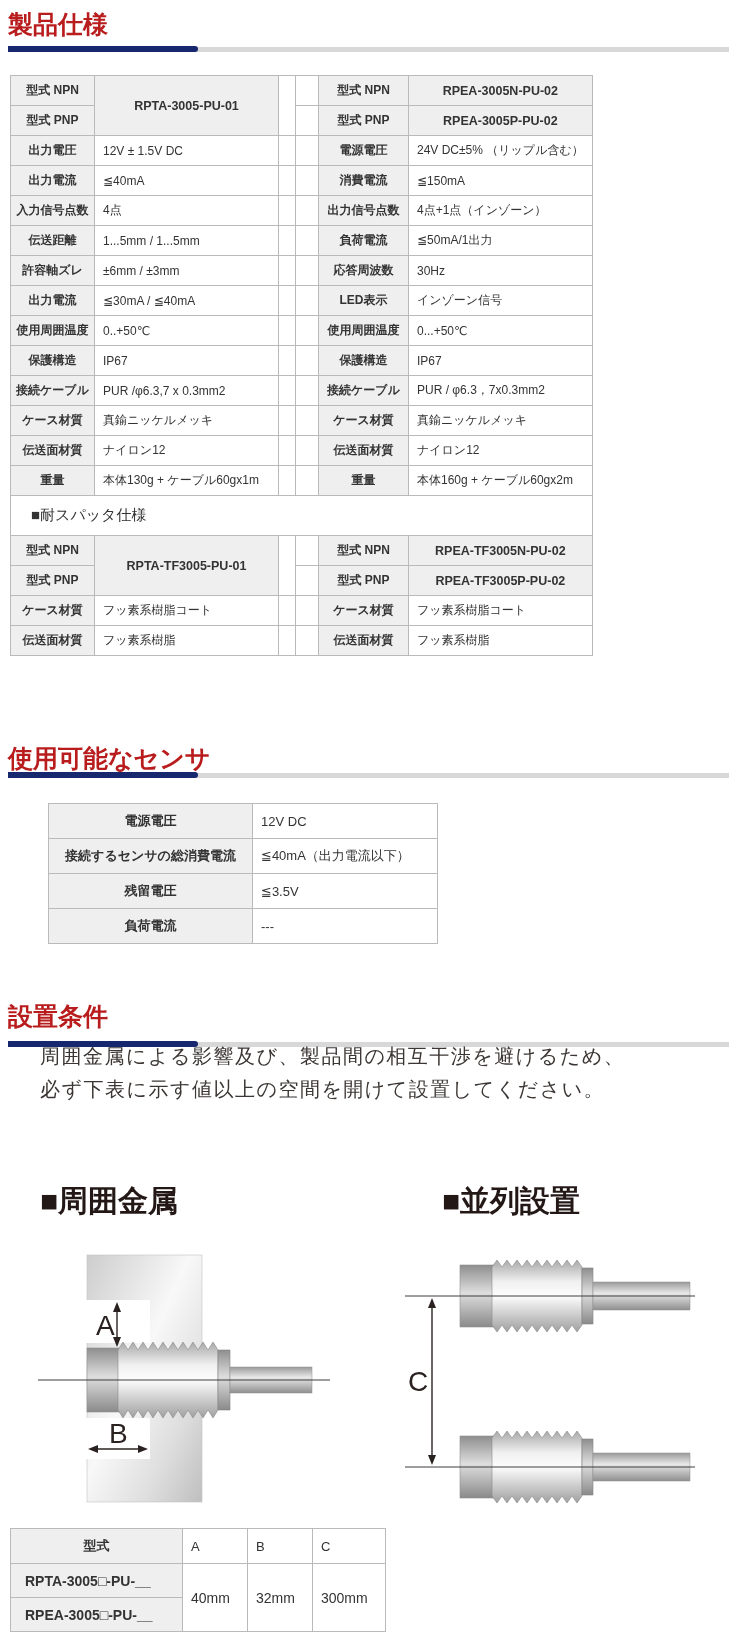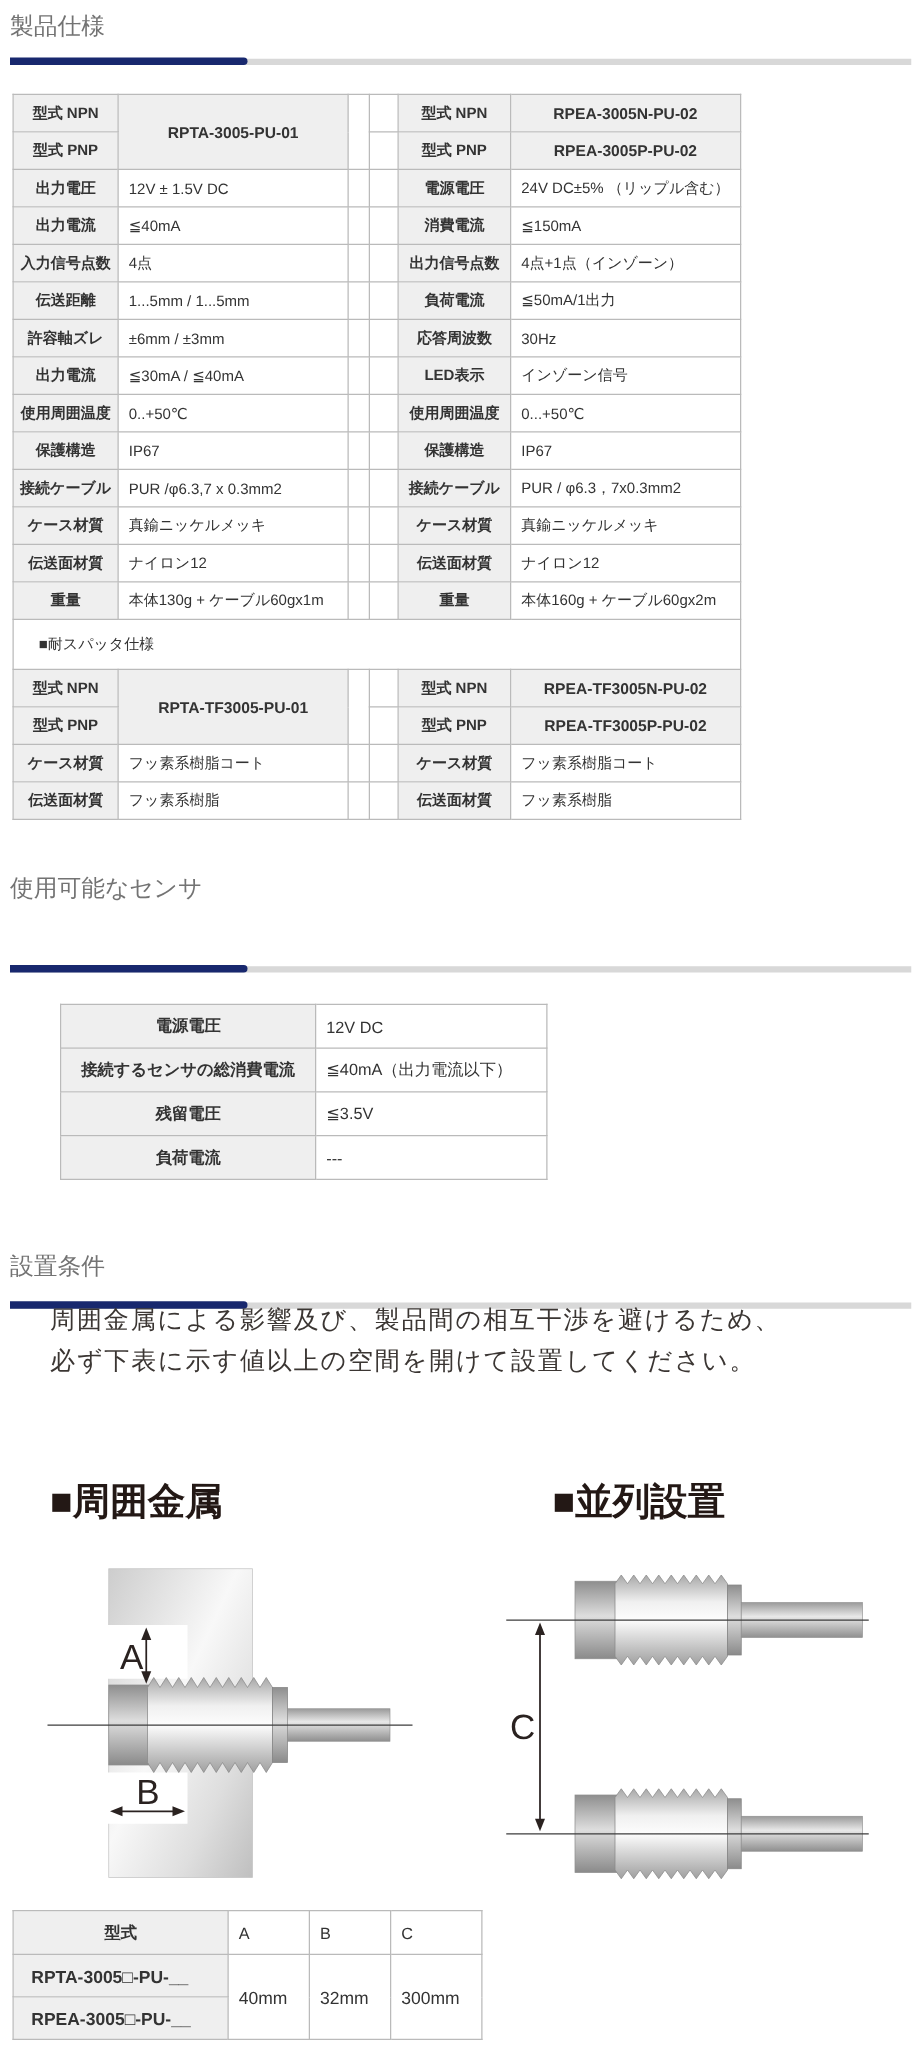--- a/index.html
+++ b/index.html
@@ -1,27 +1,27 @@
 <!DOCTYPE html>
 <html><head>
 <meta charset="utf-8">
 <style>
   html,body{margin:0;padding:0;background:#fff;}
   .page{position:relative;width:738px;height:1643px;background:#ffffff;
         font-family:"Liberation Sans","DejaVu Sans",sans-serif;color:#333;overflow:hidden;}
-  .sec-title{position:absolute;left:8px;margin:0;font-size:19px;font-weight:normal;color:#737373;white-space:nowrap;}
+  .sec-title{position:absolute;left:8px;margin:0;font-size:25px;font-weight:bold;color:#b91c1c;white-space:nowrap;}
   .rule{position:absolute;left:8px;width:721px;height:5px;background:#d8d8d8;}
   .rule .navy{position:absolute;left:0;top:-1px;width:190px;height:6px;background:#18286e;border-radius:0 3px 3px 0;}
 
   table{border-collapse:collapse;table-layout:fixed;padding-left:29px;}
   td{border:1px solid #bababa;font-size:12px;color:#333;padding:0 8px;overflow:hidden;white-space:nowrap;background:#fff;}
   .lbl{background:#efefef;font-weight:bold;text-align:center;padding:0 3px;}
   .model{background:#efefef;font-weight:bold;text-align:center;font-size:12.5px;}
   .gap{background:#fff;padding:0;}
-  .spatter-cell{background:#fff;text-align:left;padding-left:20px;font-size:12px;}
+  .spatter-cell{background:#fff;text-align:left;padding-left:20px;font-size:15px;}
 
   #spec-table{position:absolute;left:10px;top:75px;}
   #spec-table tr{height:30px;}
   #spec-table tr.tall{height:40px;}
 
   #sensor-table{position:absolute;left:48px;top:803px;}
   #sensor-table tr{height:35px;}
   #sensor-table td{font-size:13px;}
 
   #abc-table{position:absolute;left:10px;top:1528px;}
@@ -199,21 +199,21 @@
       <td class="lbl">伝送面材質</td>
       <td class="val">フッ素系樹脂</td>
       <td class="gap"></td>
           <td class="gap"></td>
       <td class="lbl">伝送面材質</td>
       <td class="val">フッ素系樹脂</td>
     </tr>
   </tbody>
     </table>
 
-  <h2 class="sec-title" style="top:698px">使用可能なセンサ</h2>
+  <h2 class="sec-title" style="top:742px">使用可能なセンサ</h2>
   <div class="rule" style="top:773px">
       <span class="navy"></span>
     </div>
 
   <table id="sensor-table">
     <colgroup>
         <col style="width:204px">
         <col style="width:185px">
       </colgroup>
     <tbody>

